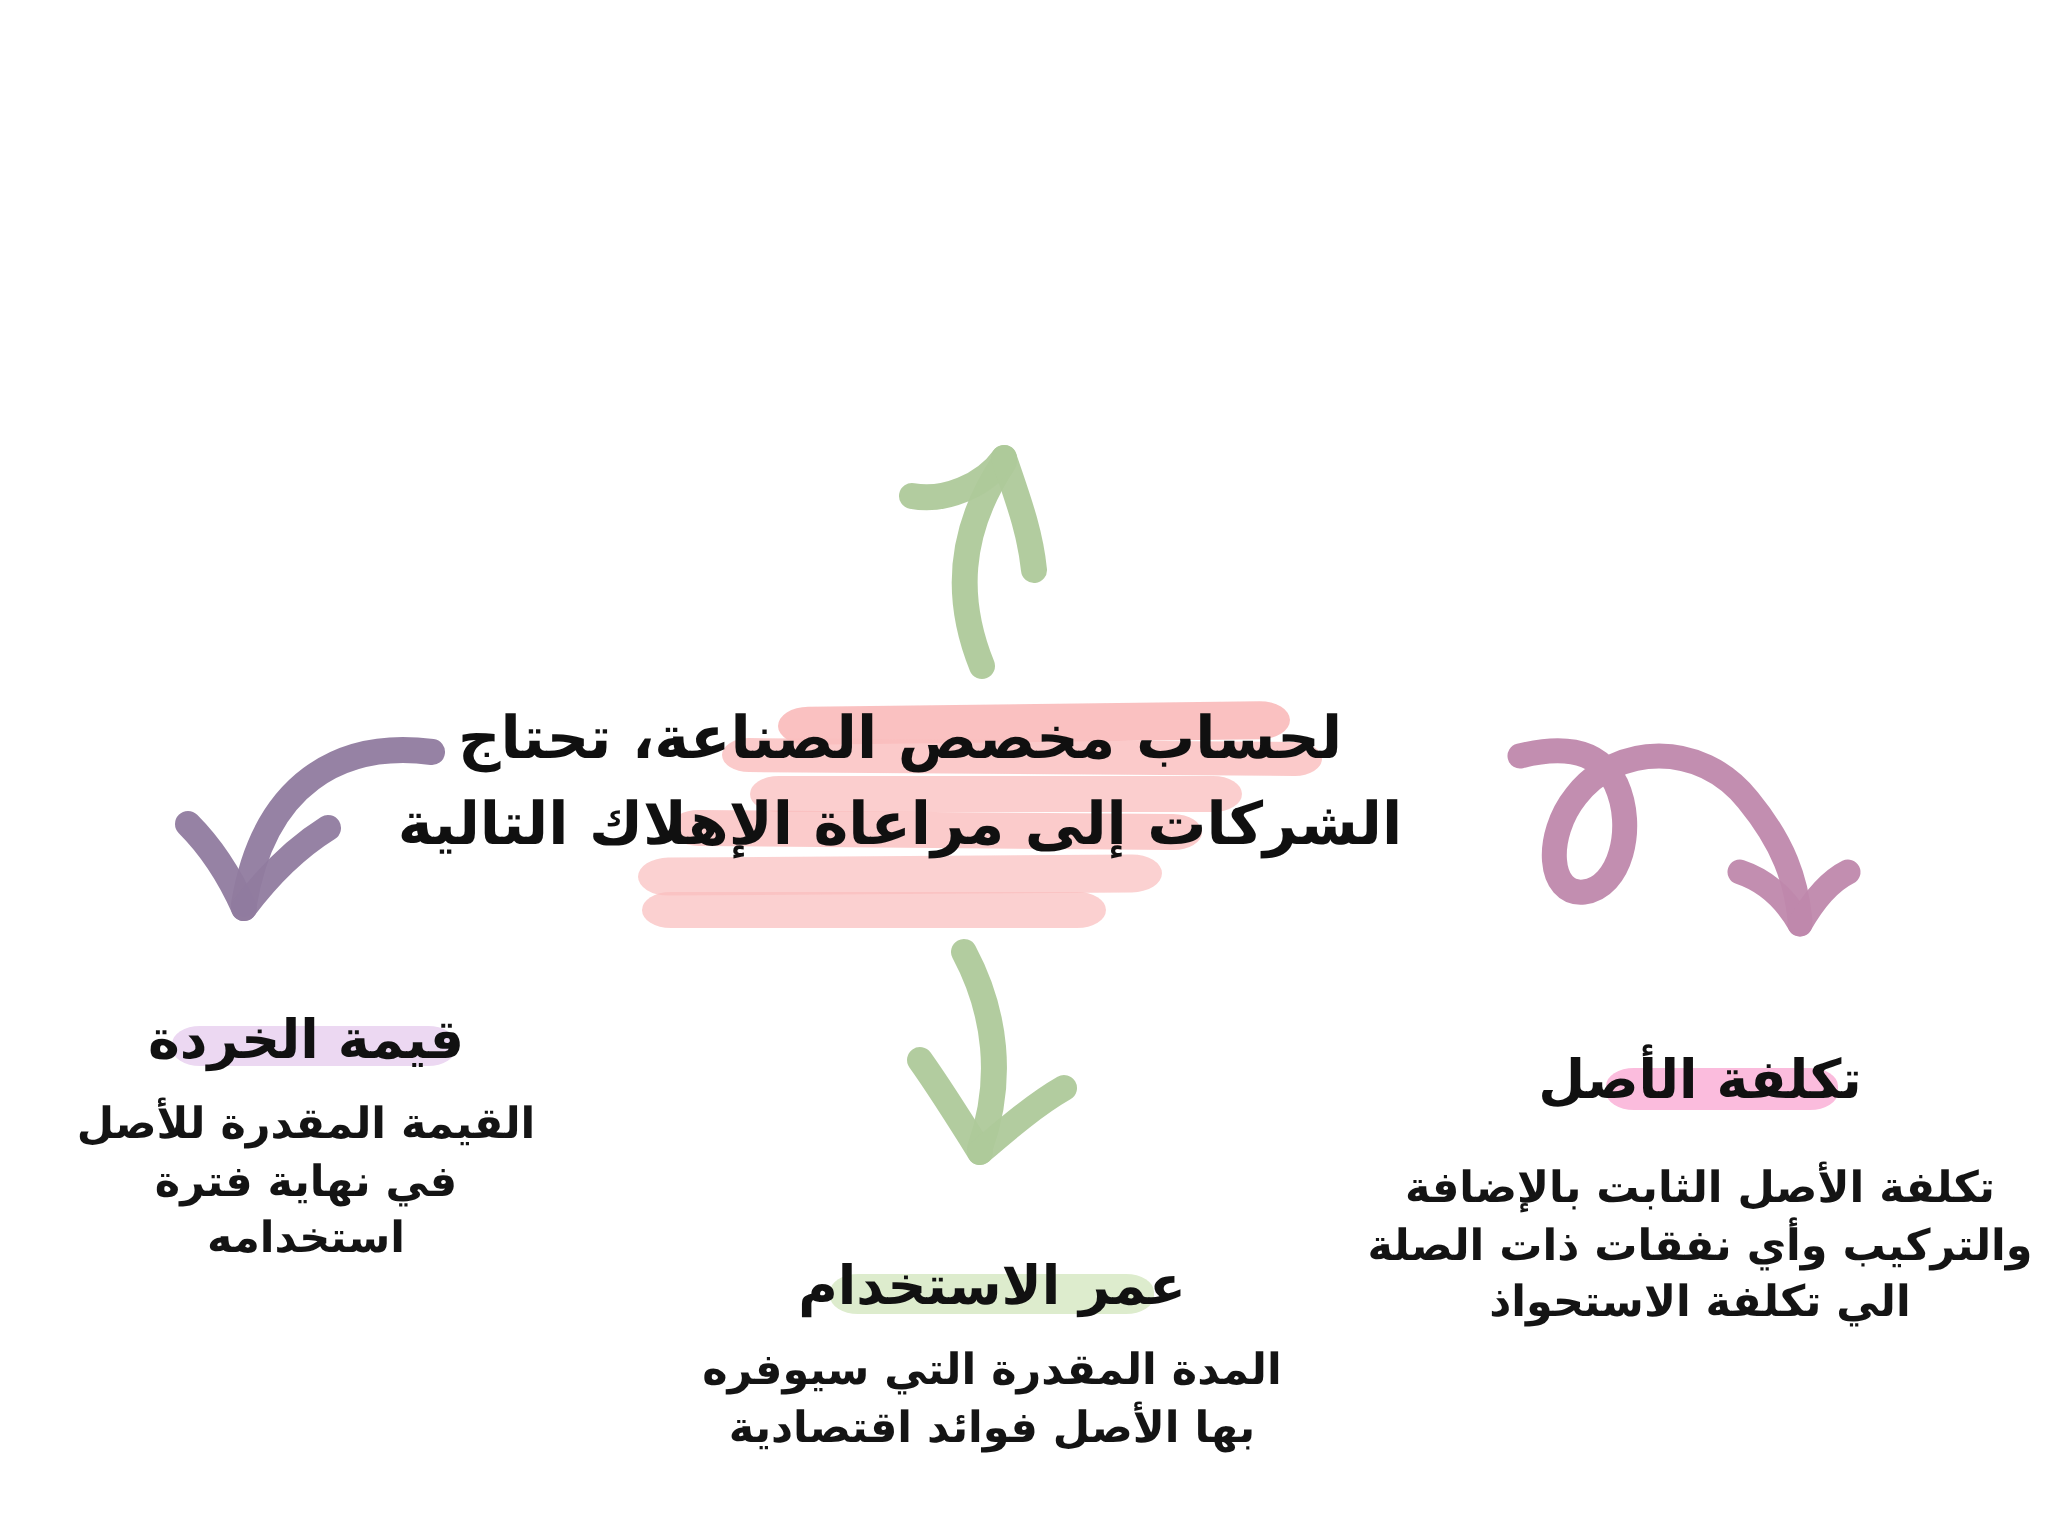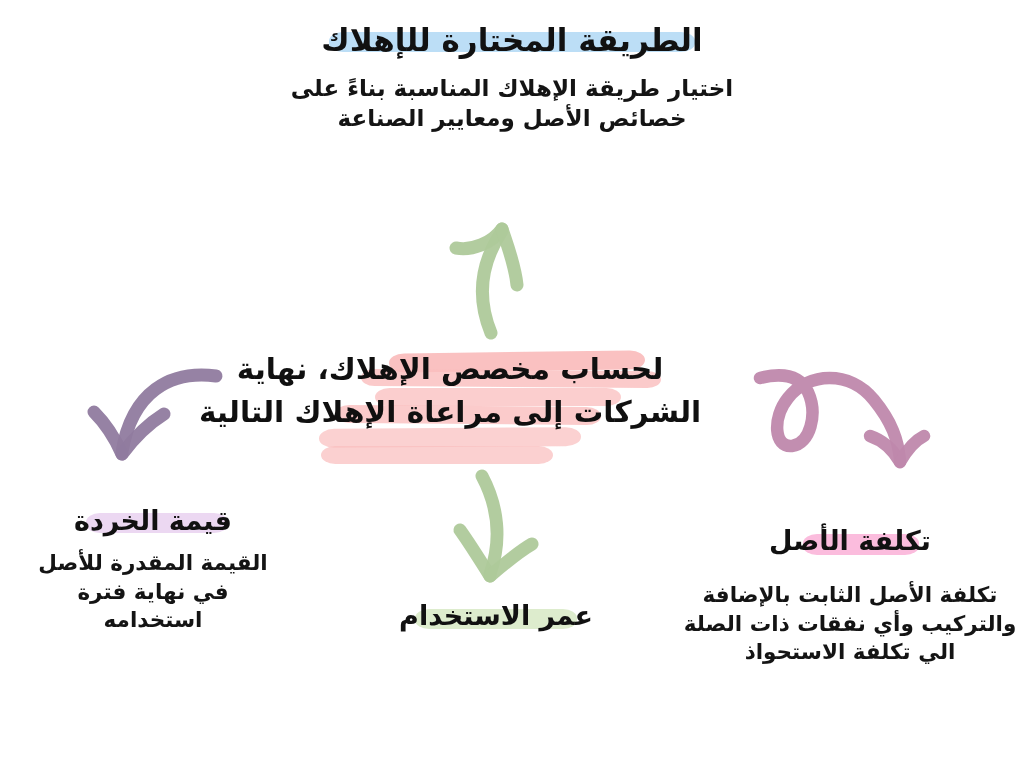--- a/index.html
+++ b/index.html
@@ -121,21 +121,21 @@
     right: 10px;
     top: 8px;
   }
   #node-left .body-text {
     font-size: 21.5px;
     margin-top: 12px;
   }
 
   
   #node-mid {
-    top: 600px;
+    top: 628px;
     left: 320px;
     width: 352px;
   }
   #node-mid .title-text { font-size: 27px; }
   #node-mid .hl {
     background: #ddeccd;
     height: 20px;
     left: 22px;
     right: 22px;
     top: 9px;
@@ -178,40 +178,30 @@
   #arrow-up    { left: 418px; top: 205px; }
   #arrow-down  { left: 432px; top: 468px; }
   #arrow-left  { left: 88px;  top: 348px; }
   #arrow-right { left: 758px; top: 348px; }
 </style>
 </head>
 <body>
 
 <div class="canvas">
 
-  <div class="node" id="node-top">
-    <div class="title-wrap">
-      <span class="hl"></span>
-      <div class="title-text">الطريقة المختارة للإهلاك</div>
-    </div>
-    <div class="body-text">
-      <div>اختيار طريقة الإهلاك المناسبة بناءً على</div>
-      <div>خصائص الأصل ومعايير الصناعة</div>
-    </div>
-  </div>
 
   <div class="node" id="node-center">
     <div style="position:relative;display:inline-block;">
       <span class="center-stroke" id="cs1"></span>
       <span class="center-stroke" id="cs2"></span>
       <span class="center-stroke" id="cs3"></span>
       <span class="center-stroke" id="cs4"></span>
       <span class="center-stroke" id="cs5"></span>
       <span class="center-stroke" id="cs6"></span>
-      <span class="center-line">لحساب مخصص الإهلاك، نهاية</span>
+      <span class="center-line">لحساب مخصص الصناعة، تحتاج</span>
       <span class="center-line">الشركات إلى مراعاة الإهلاك التالية</span>
     </div>
   </div>
 
   <div class="node" id="node-left">
     <div class="title-wrap">
       <span class="hl"></span>
       <div class="title-text">قيمة الخردة</div>
     </div>
     <div class="body-text">
@@ -219,20 +209,24 @@
       <div>في نهاية فترة</div>
       <div>استخدامه</div>
     </div>
   </div>
 
   <div class="node" id="node-mid">
     <div class="title-wrap">
       <span class="hl"></span>
       <div class="title-text">عمر الاستخدام</div>
     </div>
+    <div class="body-text">
+      <div>المدة المقدرة التي سيوفره</div>
+      <div>بها الأصل فوائد اقتصادية</div>
+    </div>
   </div>
 
   <div class="node" id="node-right">
     <div class="title-wrap">
       <span class="hl"></span>
       <div class="title-text">تكلفة الأصل</div>
     </div>
     <div class="body-text">
       <div>تكلفة الأصل الثابت بالإضافة</div>
       <div>والتركيب وأي نفقات ذات الصلة</div>

